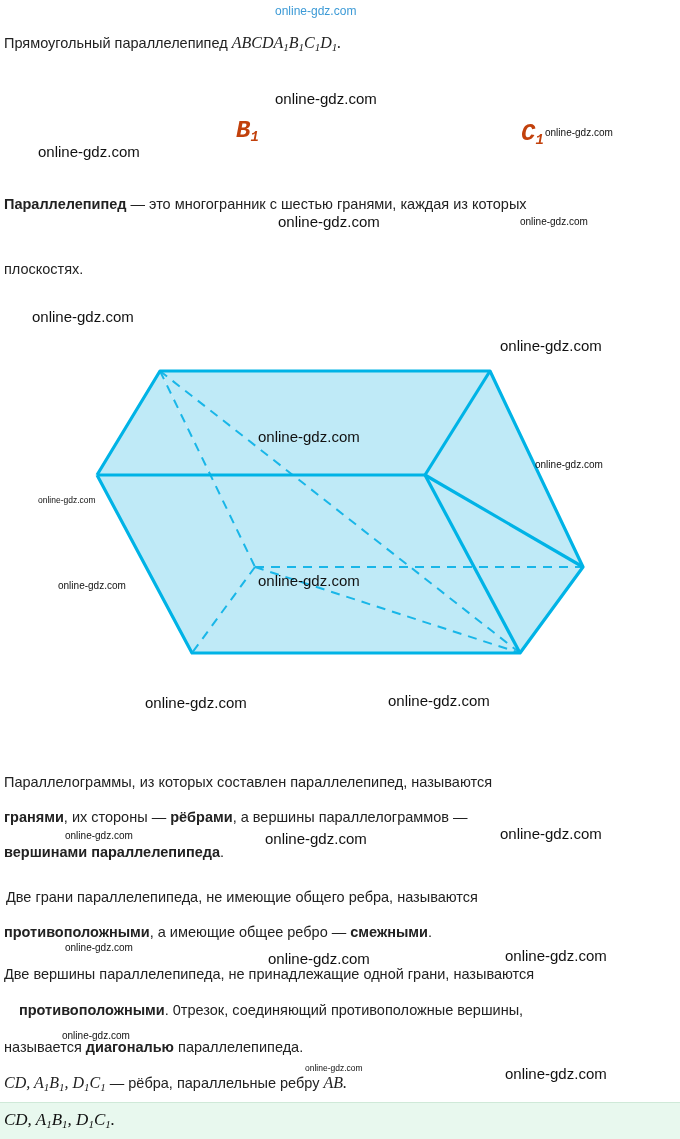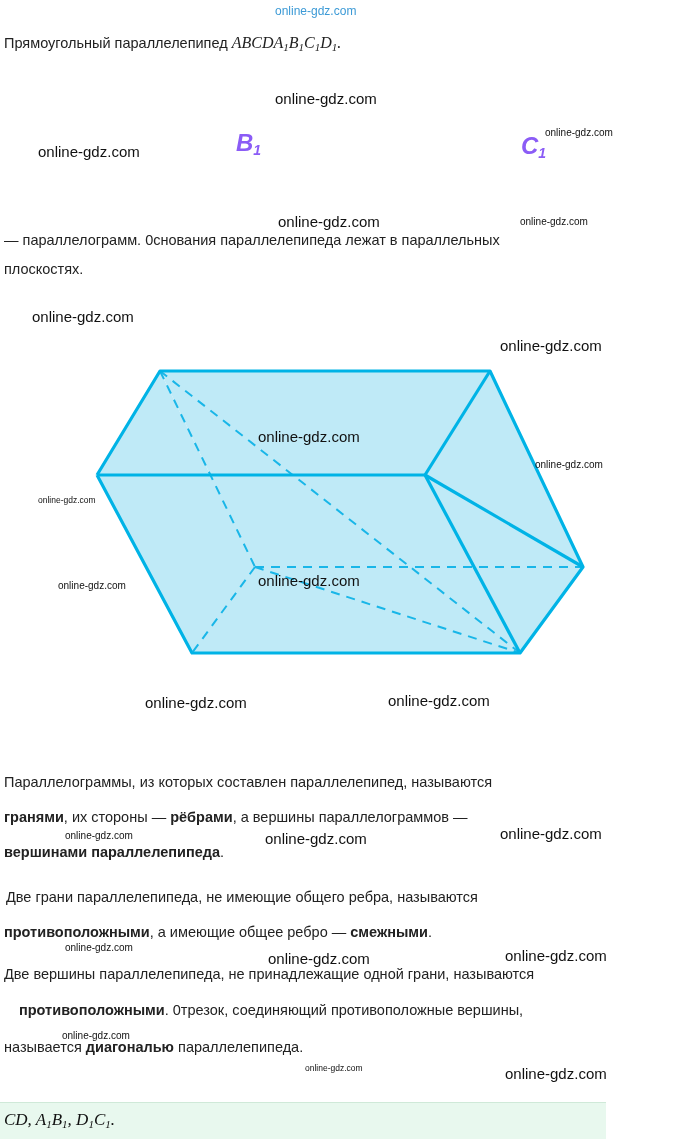--- a/index.html
+++ b/index.html
@@ -65,36 +65,35 @@
   
   #figure {
     position: absolute;
     left: 0;
     top: 355px;
     width: 680px;
     height: 320px;
   }
   .label-letter {
     position: absolute;
-    font-family: Liberation Sans, sans-serif;
+    font-family: Liberation Mono, monospace;
     font-style: italic;
     font-weight: bold;
     font-size: 24px;
-    color: #8b5cf6;
-    margin-top: 12px;
+    color: #c2410c;
   }
   .label-letter .sub {
     font-size: 14px;
     vertical-align: -4px;
   }
   .answer-bar {
     position: absolute;
     left: 0;
     top: 1102px;
-    width: 606px;
+    width: 680px;
     height: 37px;
     background: #e8f8ee;
     border-top: 1px solid #cfe9d8;
   }
   .answer-bar .math {
     position: absolute;
     left: 4px;
     top: 7px;
     font-size: 17px;
     color: #111;
@@ -103,24 +102,24 @@
 </head>
 <body>
 
 <div class="page">
 
   <div class="txt" style="left:4px; top:32px;">
     <span>Прямоугольный параллелепипед </span><span class="math">ABCDA<span class="sub">1</span>B<span class="sub">1</span>C<span class="sub">1</span>D<span class="sub">1</span>.</span>
   </div>
 
 
-
-  <div class="txt" style="left:4px; top:231px;">
-    <span>— параллелограмм. 0снования параллелепипеда лежат в параллельных</span>
-  </div>
+  <div class="txt" style="left:4px; top:195px;">
+    <span class="bold">Параллелепипед</span><span> — это многогранник с шестью гранями, каждая из которых</span>
+  </div>
+
 
   <div class="txt" style="left:4px; top:260px;">
     <span>плоскостях.</span>
   </div>
 
   <div class="txt" style="left:4px; top:773px;text-align:right;">
     <span>Параллелограммы, из которых составлен параллелепипед, называются</span>
   </div>
 
   <div class="txt" style="left:4px; top:808px;">
@@ -144,20 +143,23 @@
   </div>
 
   <div class="txt" style="left:19px; top:1001px;">
     <span class="bold">противоположными</span><span>. 0трезок, соединяющий противоположные вершины,</span>
   </div>
 
   <div class="txt" style="left:4px; top:1038px;">
     <span>называется </span><span class="bold">диагональю</span><span> параллелепипеда.</span>
   </div>
 
+  <div class="txt" style="left:4px; top:1072px;">
+    <span class="math">CD, A<span class="sub">1</span>B<span class="sub">1</span>, D<span class="sub">1</span>C<span class="sub">1</span></span><span> — рёбра, параллельные ребру </span><span class="math">AB.</span>
+  </div>
 
   <div id="figure">
     <svg width="680" height="320" viewBox="0 0 680 320">
 
       <polygon points="160,16 490,16 583,212 255,212" fill="#bfeaf7" stroke="none"></polygon>
 
       <polygon points="97,120 160,16 255,212 192,298" fill="#bfeaf7" stroke="none"></polygon>
 
       <polygon points="97,120 192,298 520,298 425,120" fill="#bfeaf7" stroke="none"></polygon>
 

